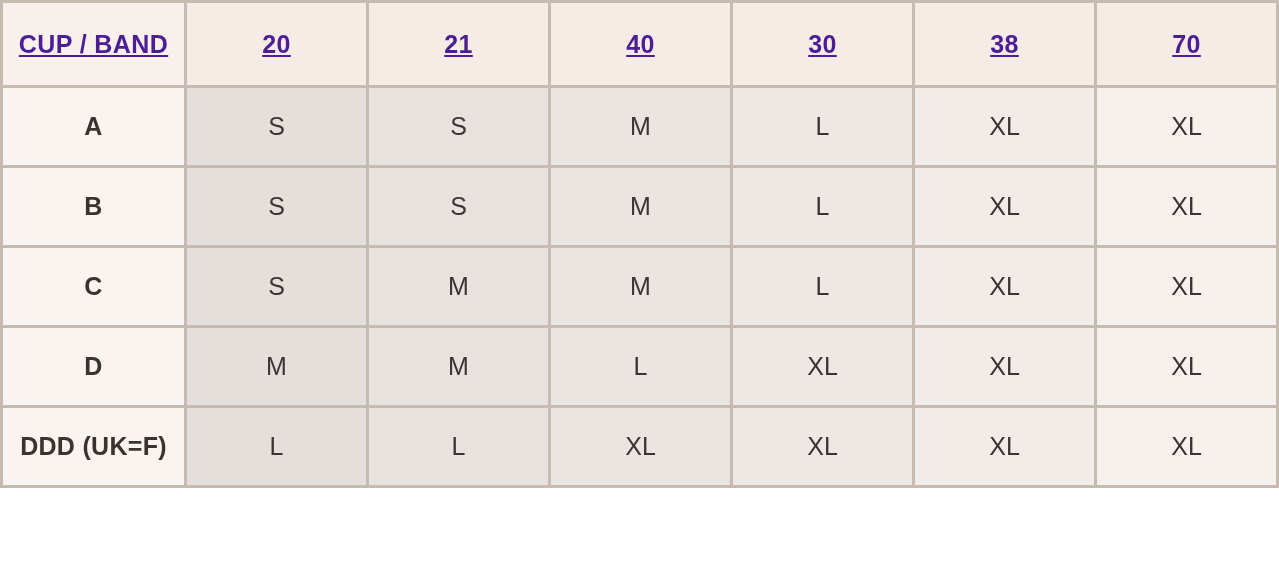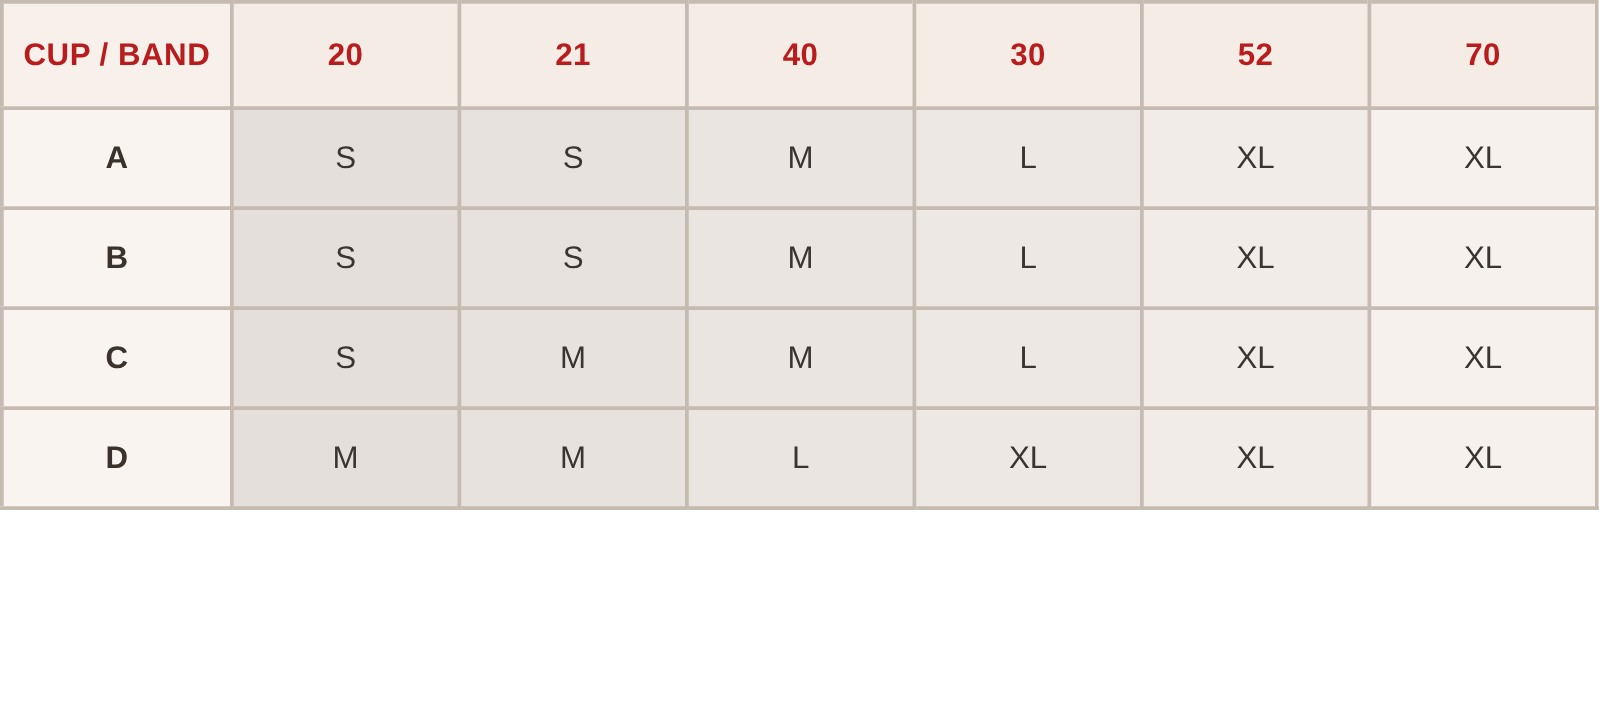--- a/index.html
+++ b/index.html
@@ -43,24 +43,25 @@
     vertical-align: middle;
     padding: 0;
     white-space: nowrap;
     overflow: visible;
   }
 
   
   table.size-table thead tr { height: 85px; }
   table.size-table thead th {
     background: #f5ece6;
-    color: #b91c1c;
+    color: #4c1d95;
     font-weight: bold;
     font-size: 25px;
     letter-spacing: 0.4px;
+    text-decoration: underline;
   }
   table.size-table thead th.cup-head {
     background: #f7f0eb;
     font-size: 25px;
   }
 
   
   table.size-table tbody tr { height: 80px; }
 
   table.size-table tbody th.row-head {
@@ -99,21 +100,21 @@
         <col class="band-col">
         <col class="band-col">
     </colgroup>
     <thead>
       <tr>
         <th class="cup-head" scope="col">CUP / BAND</th>
         <th scope="col">20</th>
         <th scope="col">21</th>
         <th scope="col">40</th>
         <th scope="col">30</th>
-        <th scope="col">52</th>
+        <th scope="col">38</th>
         <th scope="col">70</th>
       </tr>
     </thead>
     <tbody>
 
       <tr>
         <th class="row-head" scope="row">A</th>
         <td class="c0">S</td>
         <td class="c1">S</td>
         <td class="c2">M</td>
@@ -146,16 +147,25 @@
         <th class="row-head" scope="row">D</th>
         <td class="c0">M</td>
         <td class="c1">M</td>
         <td class="c2">L</td>
         <td class="c3">XL</td>
         <td class="c4">XL</td>
         <td class="c5">XL</td>
       </tr>
 
 
+      <tr>
+        <th class="row-head" scope="row">DDD (UK=F)</th>
+        <td class="c0">L</td>
+        <td class="c1">L</td>
+        <td class="c2">XL</td>
+        <td class="c3">XL</td>
+        <td class="c4">XL</td>
+        <td class="c5">XL</td>
+      </tr>
 
     </tbody>
   </table>
 </div>
 
 </body></html>

